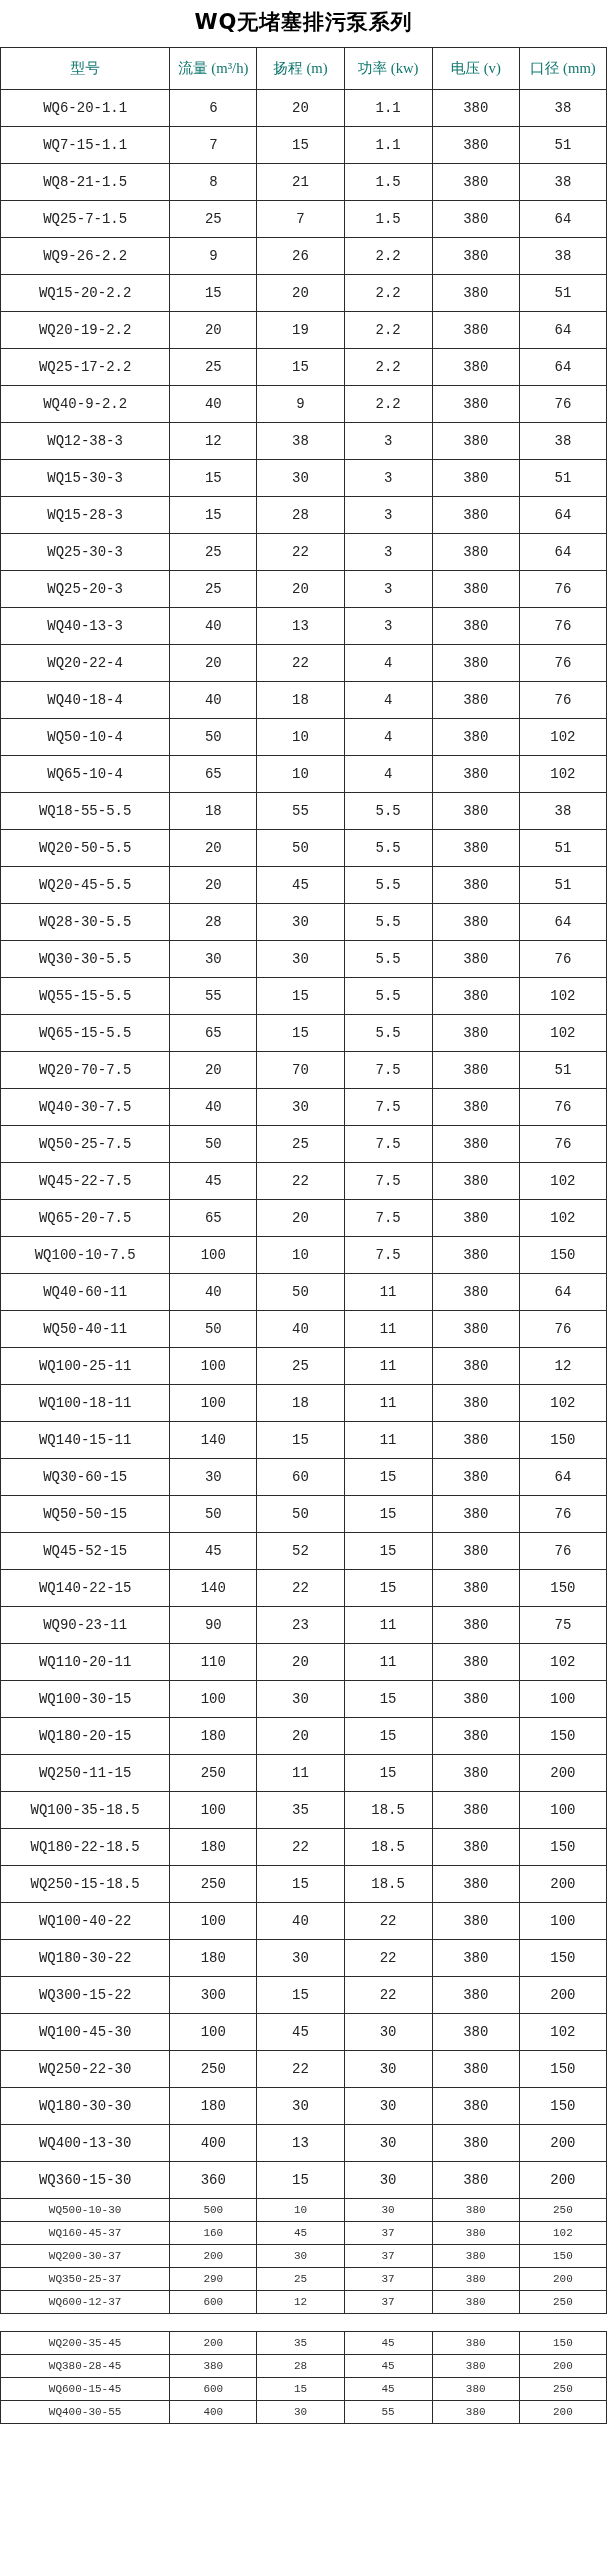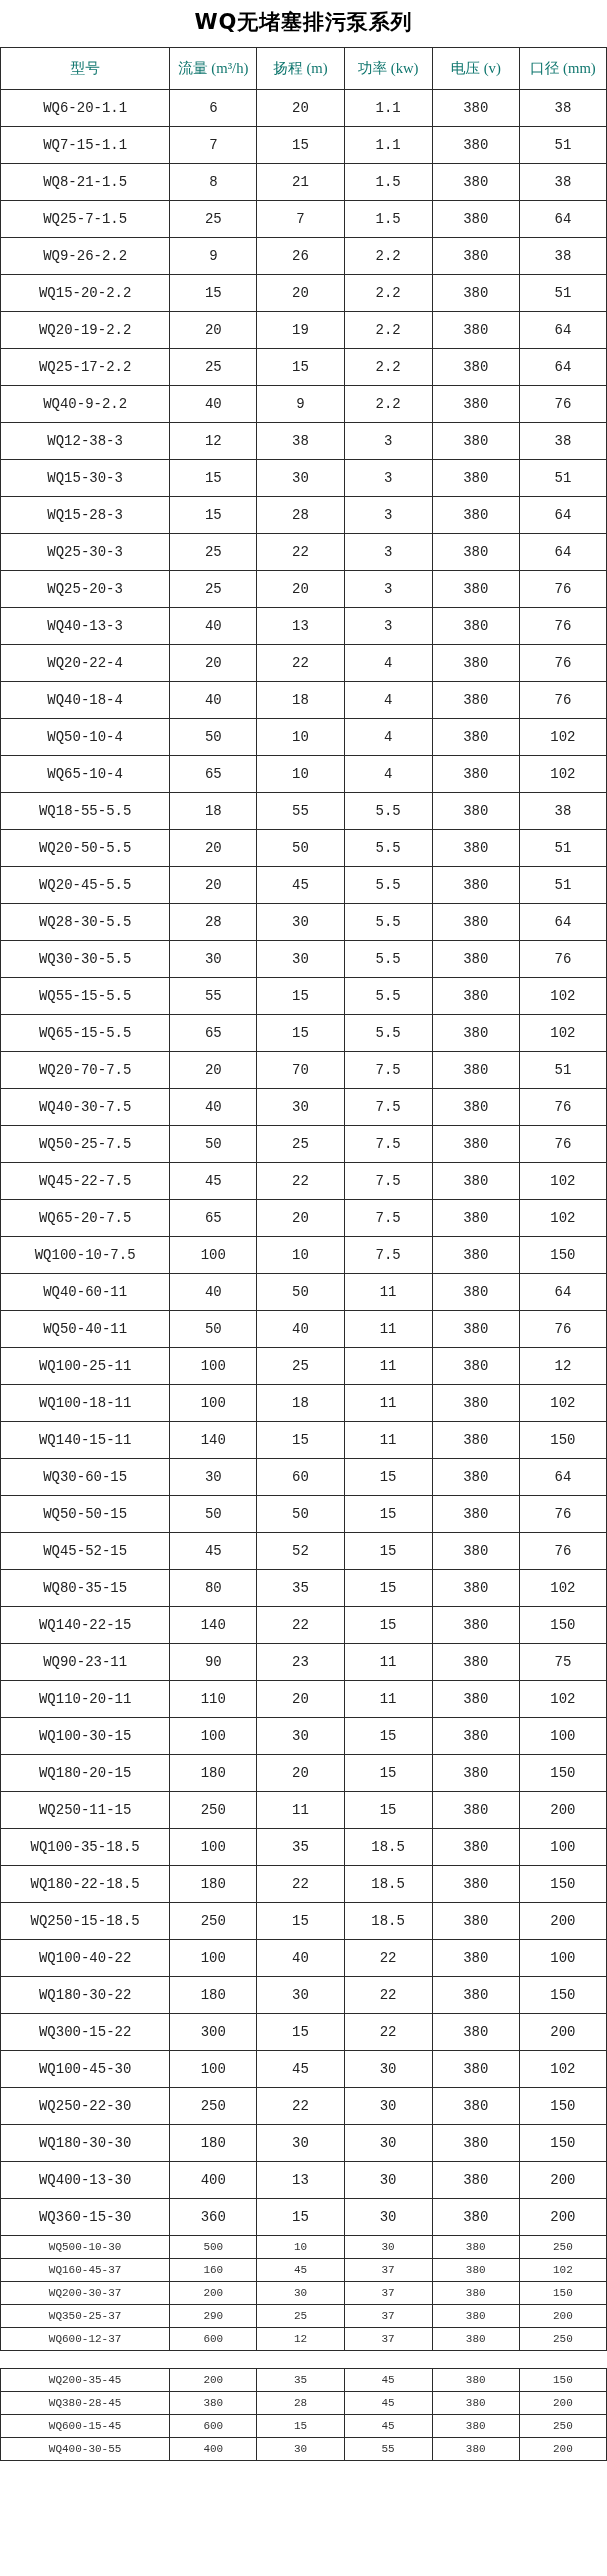--- a/index.html
+++ b/index.html
@@ -381,28 +381,20 @@
       </tr>
       <tr class="row-normal">
         <td>WQ45-52-15</td>
         <td>45</td>
         <td>52</td>
         <td>15</td>
         <td>380</td>
         <td>76</td>
       </tr>
       <tr class="row-normal">
-        <td>WQ80-35-15</td>
-        <td>80</td>
-        <td>35</td>
-        <td>15</td>
-        <td>380</td>
-        <td>102</td>
-      </tr>
-      <tr class="row-normal">
         <td>WQ140-22-15</td>
         <td>140</td>
         <td>22</td>
         <td>15</td>
         <td>380</td>
         <td>150</td>
       </tr>
       <tr class="row-normal">
         <td>WQ90-23-11</td>
         <td>90</td>

